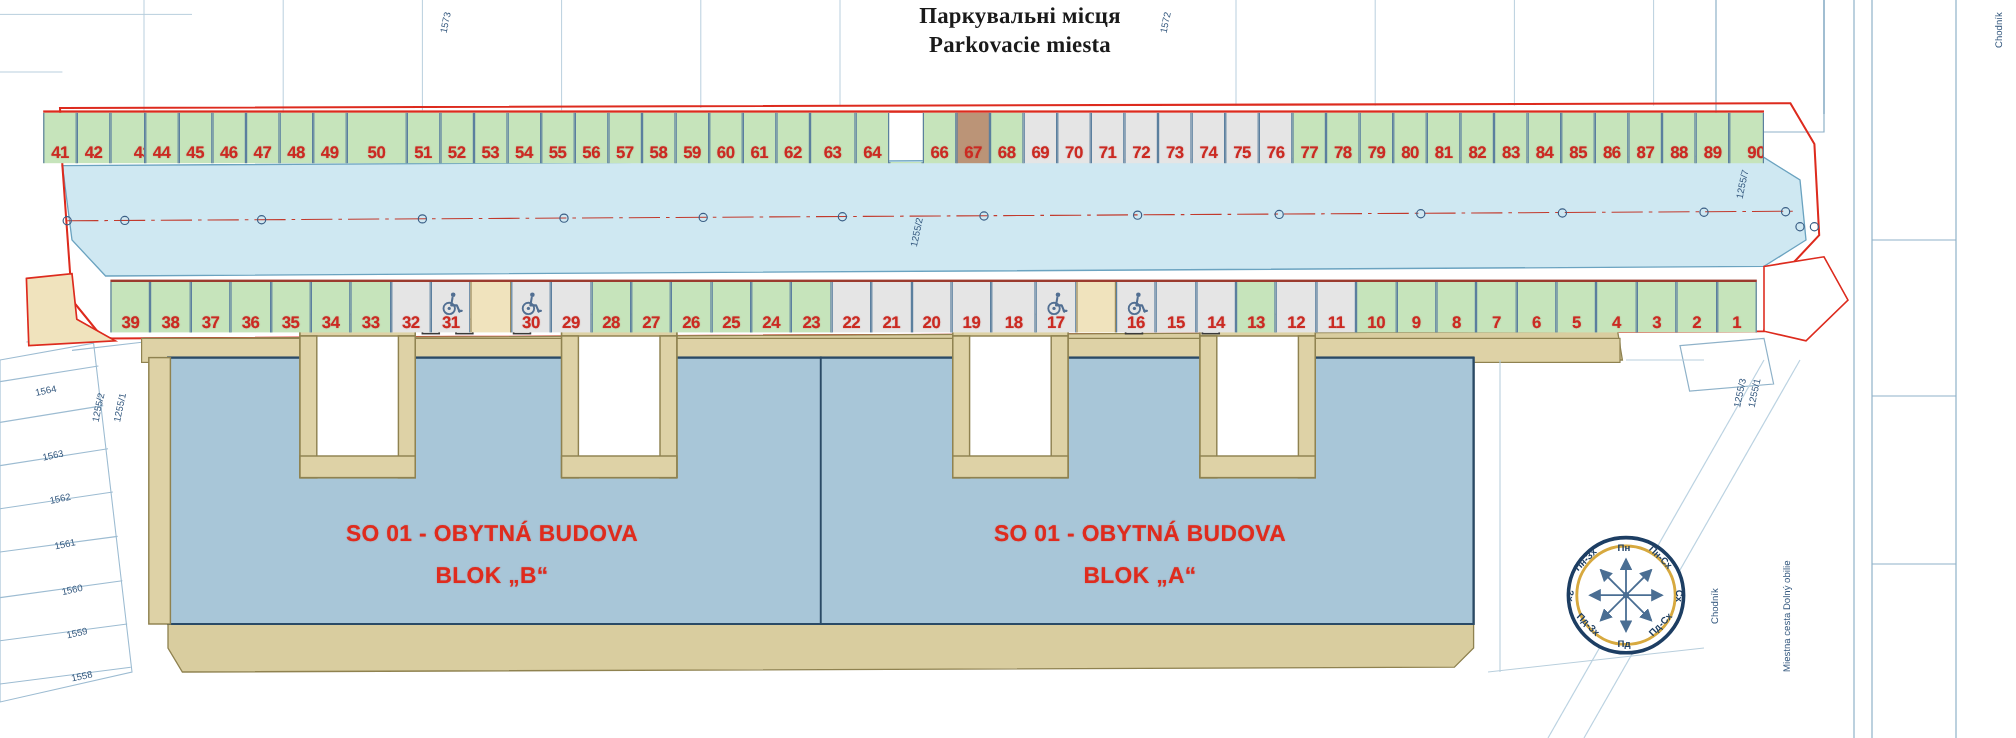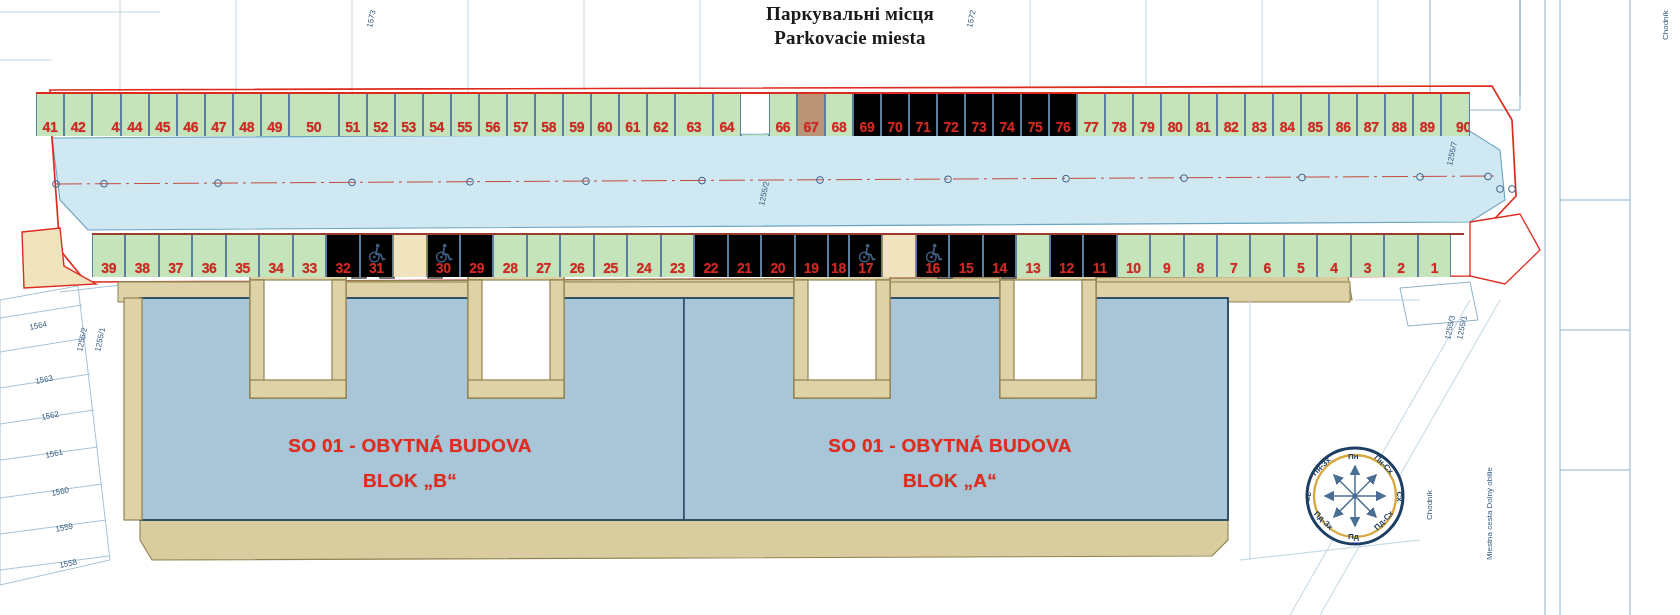--- a/index.html
+++ b/index.html
@@ -26,21 +26,21 @@
     display:flex;align-items:flex-end;justify-content:center;
     overflow:hidden;
   }
   .cell .num{
     font-family:"Liberation Sans", sans-serif;
     font-weight:bold;font-size:14px;color:#cc2a22;
     line-height:1;margin-bottom:2px;letter-spacing:-.4px;
     text-shadow:0 0 1px rgba(170,30,25,.55);
   }
   .g{background:#c6e4bb;}
-  .s{background:#000000;}
+  .s{background:#e5e5e5;}
   .t{background:#bb9477;}
   .cream{background:#f0e3bd;border-left:1.4px solid #9a8a5e;border-right:1.4px solid #9a8a5e;}
   .wc{position:absolute;left:50%;top:50%;transform:translate(-50%,-62%);opacity:.92;}
 
   .row-top{left:36px;top:92px;height:44px;border-top:2.2px solid #dd2b1e;}
   .row-bot{left:92px;top:233px;height:44px;border-top:2.2px solid #9b3b2e;}
 
   .buildinglabel{
     position:absolute;text-align:center;color:#e02b1d;
     font-weight:bold;font-size:19px;line-height:1.85;
@@ -462,21 +462,21 @@
     </div>
     <div class="cell s" style="width: 33.4634px;">
       <span class="num">21</span>
     </div>
     <div class="cell s" style="width: 33.4634px;">
       <span class="num">20</span>
     </div>
     <div class="cell s" style="width: 33.4634px;">
       <span class="num">19</span>
     </div>
-    <div class="cell s" style="width: 21px;">
+    <div class="cell s" style="width: 37px;">
       <span class="num">18</span>
     </div>
     <div class="cell s" style="width: 33.4634px;">
       <svg class="wc" width="22" height="22" viewBox="0 0 24 24">
         <circle cx="13.8" cy="3.6" r="2.1" fill="#46668c"></circle>
         <path d="M13.2,6.2 L12.0,13.2 L17.2,13.2 L19.6,19.0" stroke="#46668c" stroke-width="1.9" fill="none" stroke-linecap="round" stroke-linejoin="round"></path>
         <circle cx="10.2" cy="16.0" r="5.2" stroke="#46668c" stroke-width="1.7" fill="none"></circle>
         <circle cx="10.2" cy="16.0" r="1.5" fill="#46668c"></circle>
         <path d="M19.0,18.2 L21.6,18.2" stroke="#46668c" stroke-width="1.9" stroke-linecap="round"></path>
       </svg>

